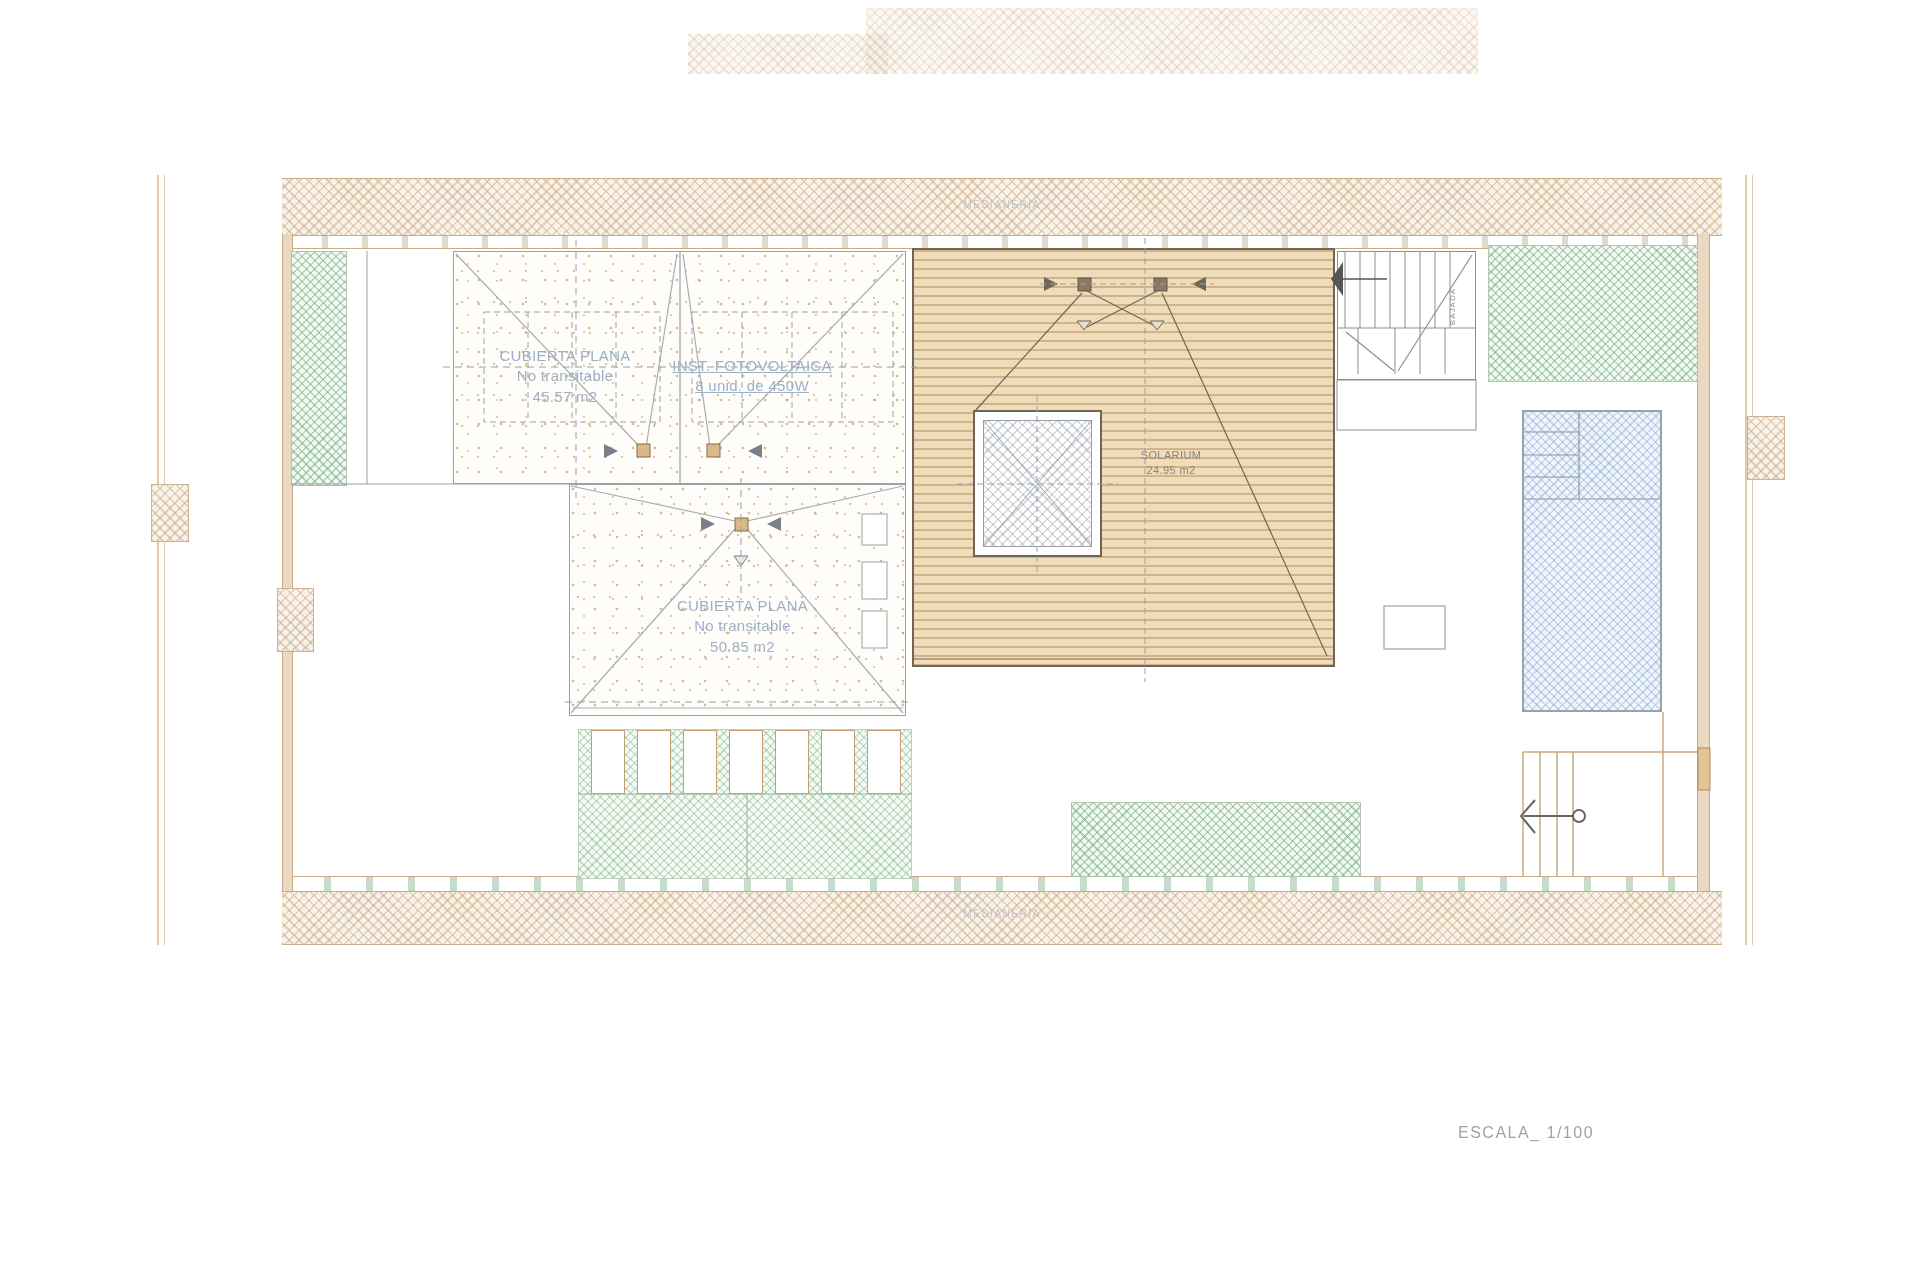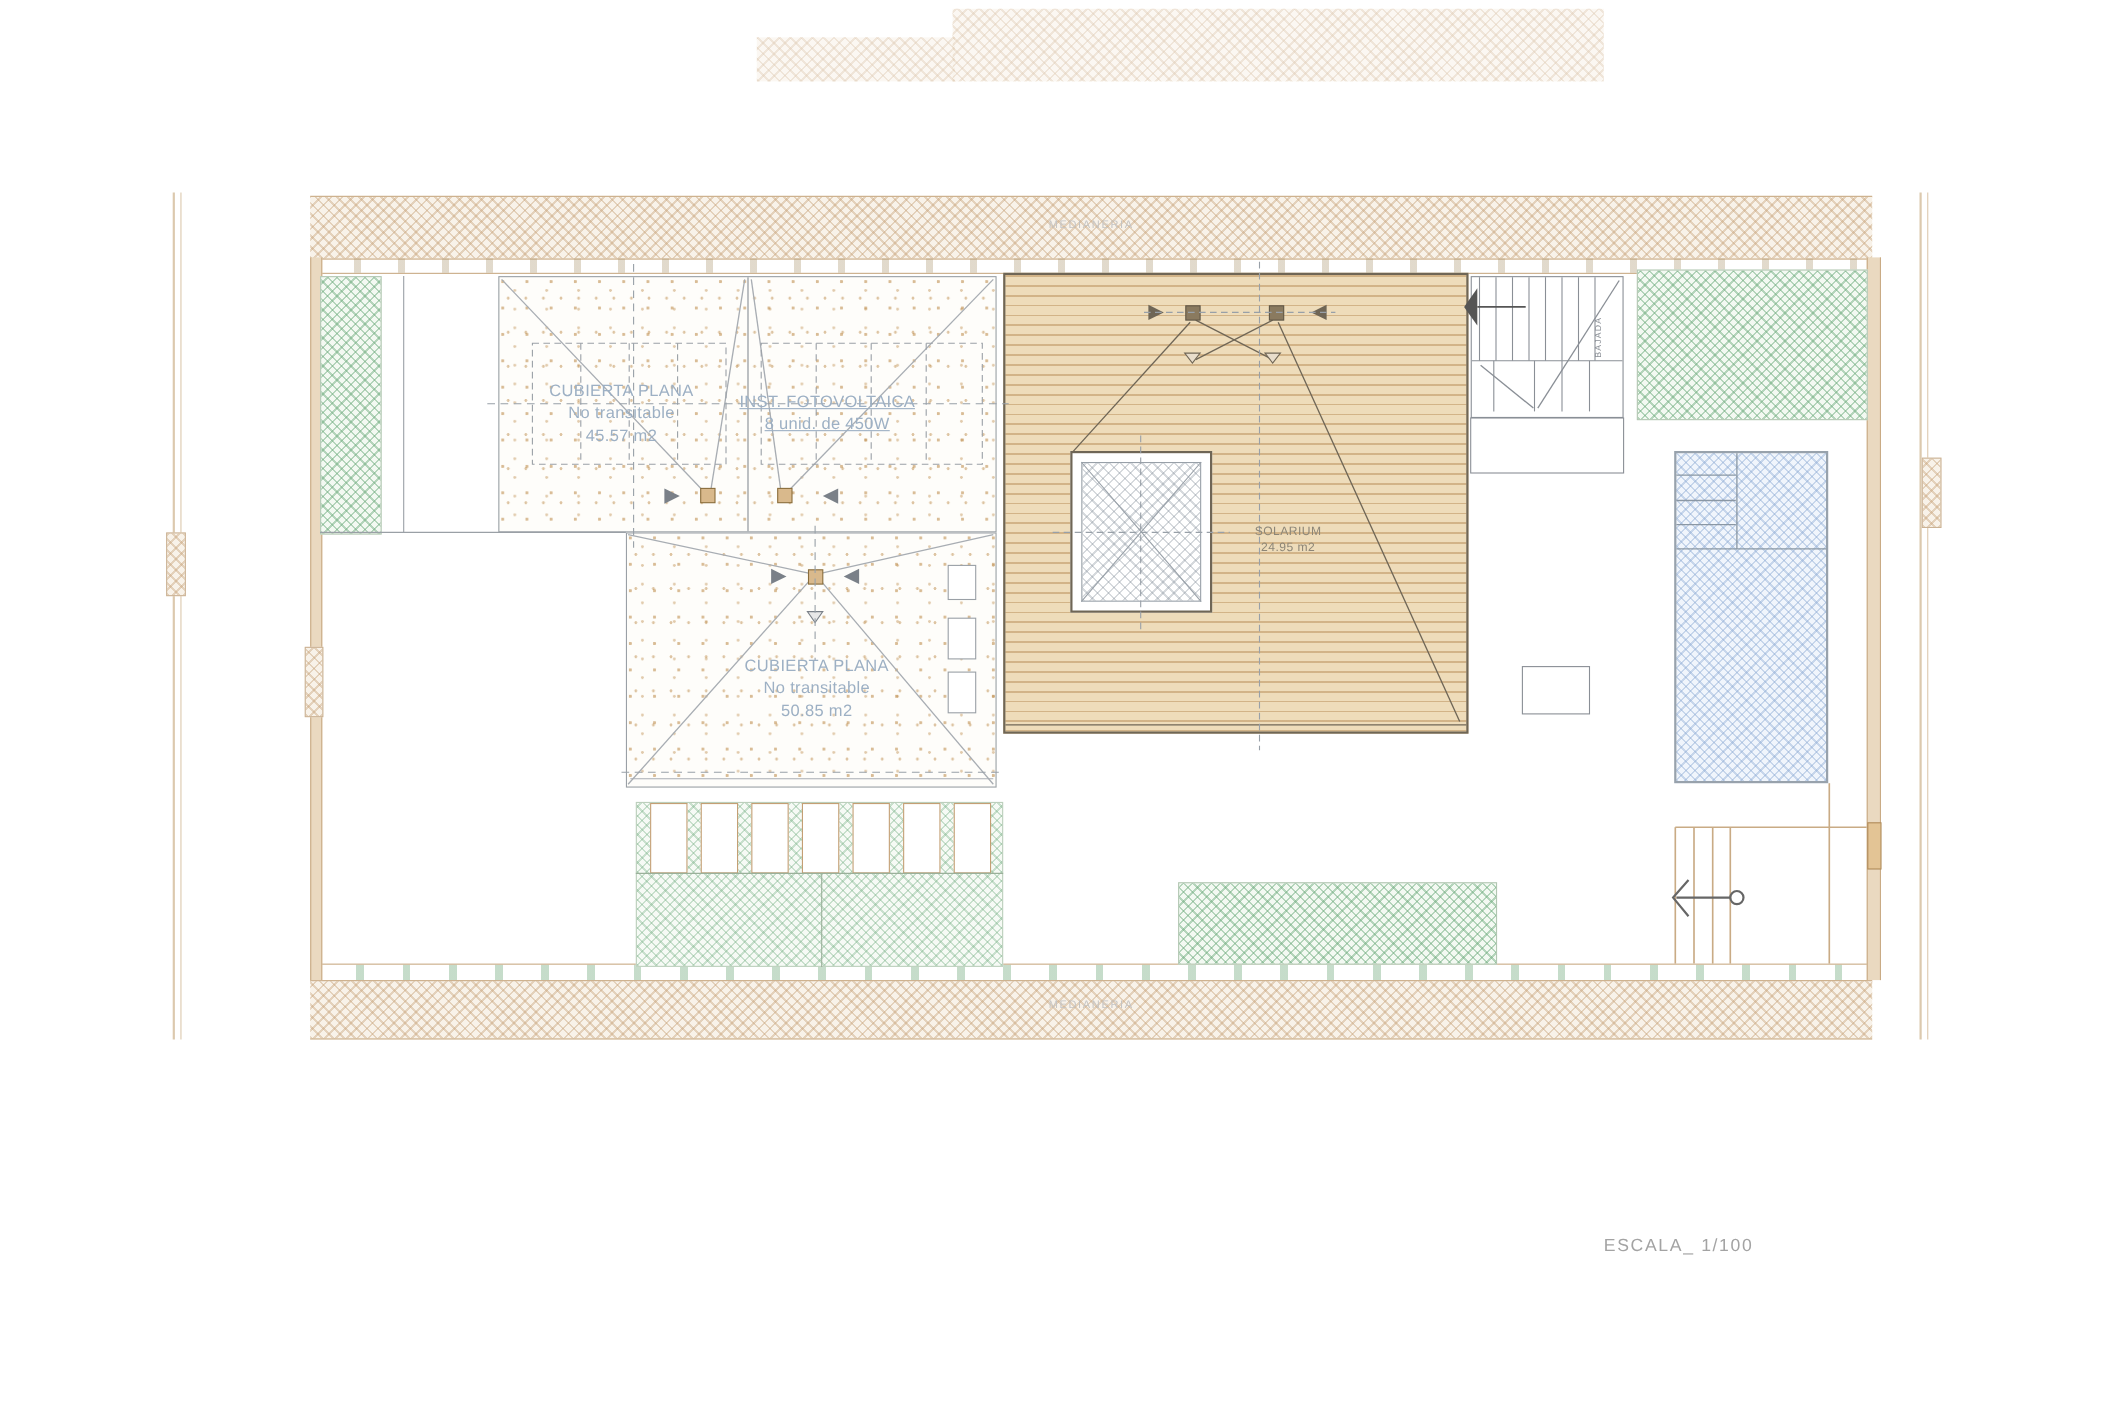--- a/index.html
+++ b/index.html
@@ -4,21 +4,21 @@
 <style>
   html,body{margin:0;padding:0;background:#ffffff;}
   #canvas{position:relative;width:1920px;height:1280px;background:#ffffff;overflow:hidden;
           font-family:"Liberation Sans",sans-serif;}
   .abs{position:absolute;}
   
   .hatch-tan{
     background:
       repeating-linear-gradient(45deg, rgba(197,160,118,.40) 0 1.8px, transparent 1.8px 7px),
       repeating-linear-gradient(-45deg, rgba(197,160,118,.40) 0 1.8px, transparent 1.8px 7px),
-      #f8f2e9;}
+      #f8f2e9; padding-left: 20px;}
   .hatch-green{
     background:
       repeating-linear-gradient(45deg, rgba(104,168,120,.45) 0 1.5px, transparent 1.5px 6px),
       repeating-linear-gradient(-45deg, rgba(104,168,120,.45) 0 1.5px, transparent 1.5px 6px),
       #f3f9f2;
     border:1px solid #b2c6b2;}
   .hatch-green-light{
     background:
       repeating-linear-gradient(45deg, rgba(104,168,120,.32) 0 1.5px, transparent 1.5px 6px),
       repeating-linear-gradient(-45deg, rgba(104,168,120,.32) 0 1.5px, transparent 1.5px 6px),
@@ -271,21 +271,21 @@
     <div>INST. FOTOVOLTAICA</div>
     <div>8 unid. de 450W</div>
   </div>
 
   <div class="abs lbl" style="left:660px;top:596px;width:165px;">
     <div>CUBIERTA PLANA</div>
     <div>No transitable</div>
     <div>50.85 m2</div>
   </div>
 
-  <div class="abs lbl-solarium" style="left:1106px;top:476px;width:130px;text-align:center;">
+  <div class="abs lbl-solarium" style="left:1106px;top:448px;width:130px;text-align:center;">
     <div>SOLARIUM</div>
     <div>24.95 m2</div>
   </div>
 
   <div class="abs stair-rot" style="left:1448px;top:288px;">BAJADA</div>
 
   <div class="abs escala" style="left:1458px;top:1124px;">ESCALA_ 1/100</div>
 
 </div>
 

